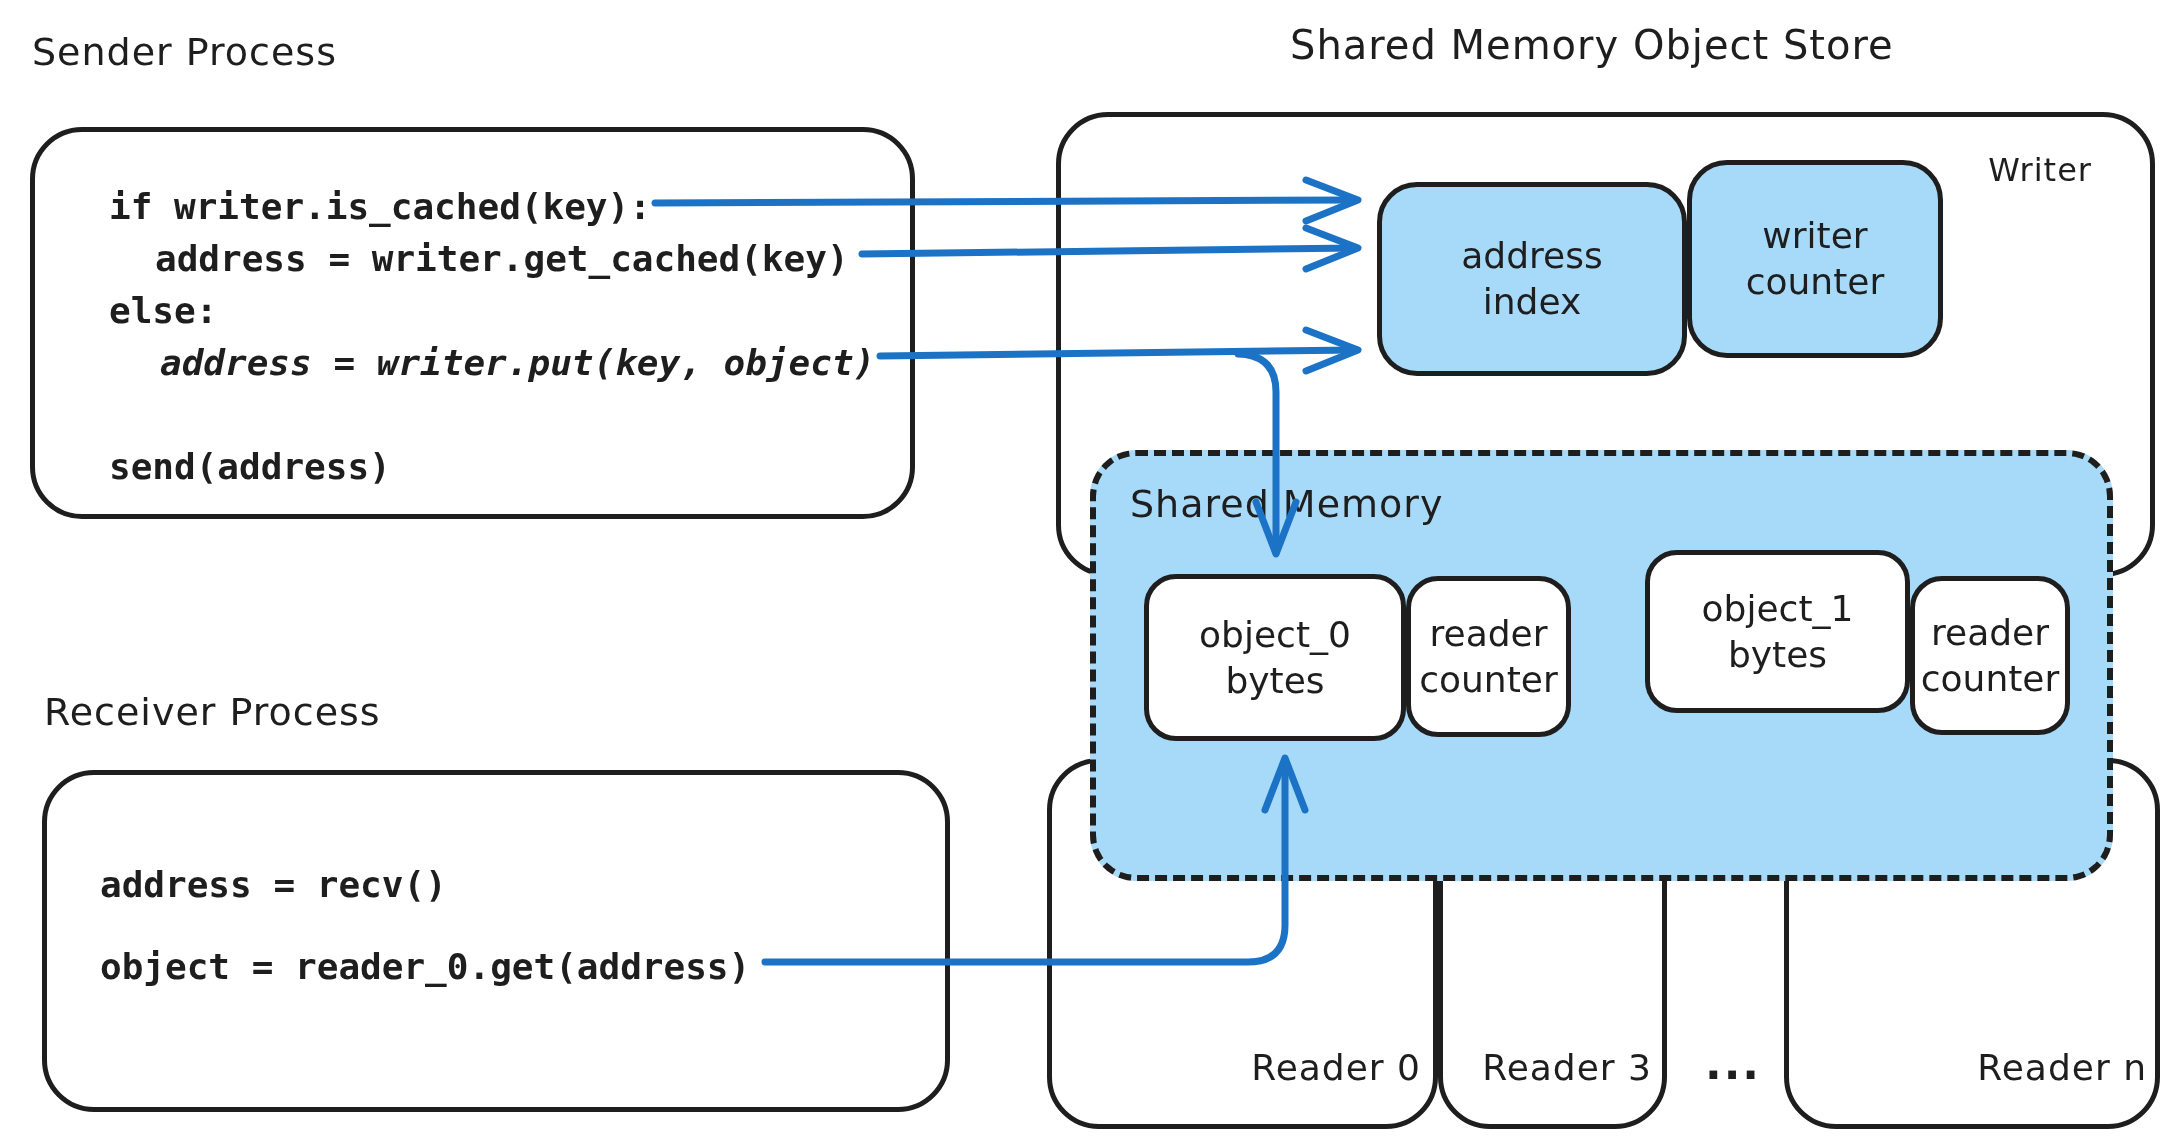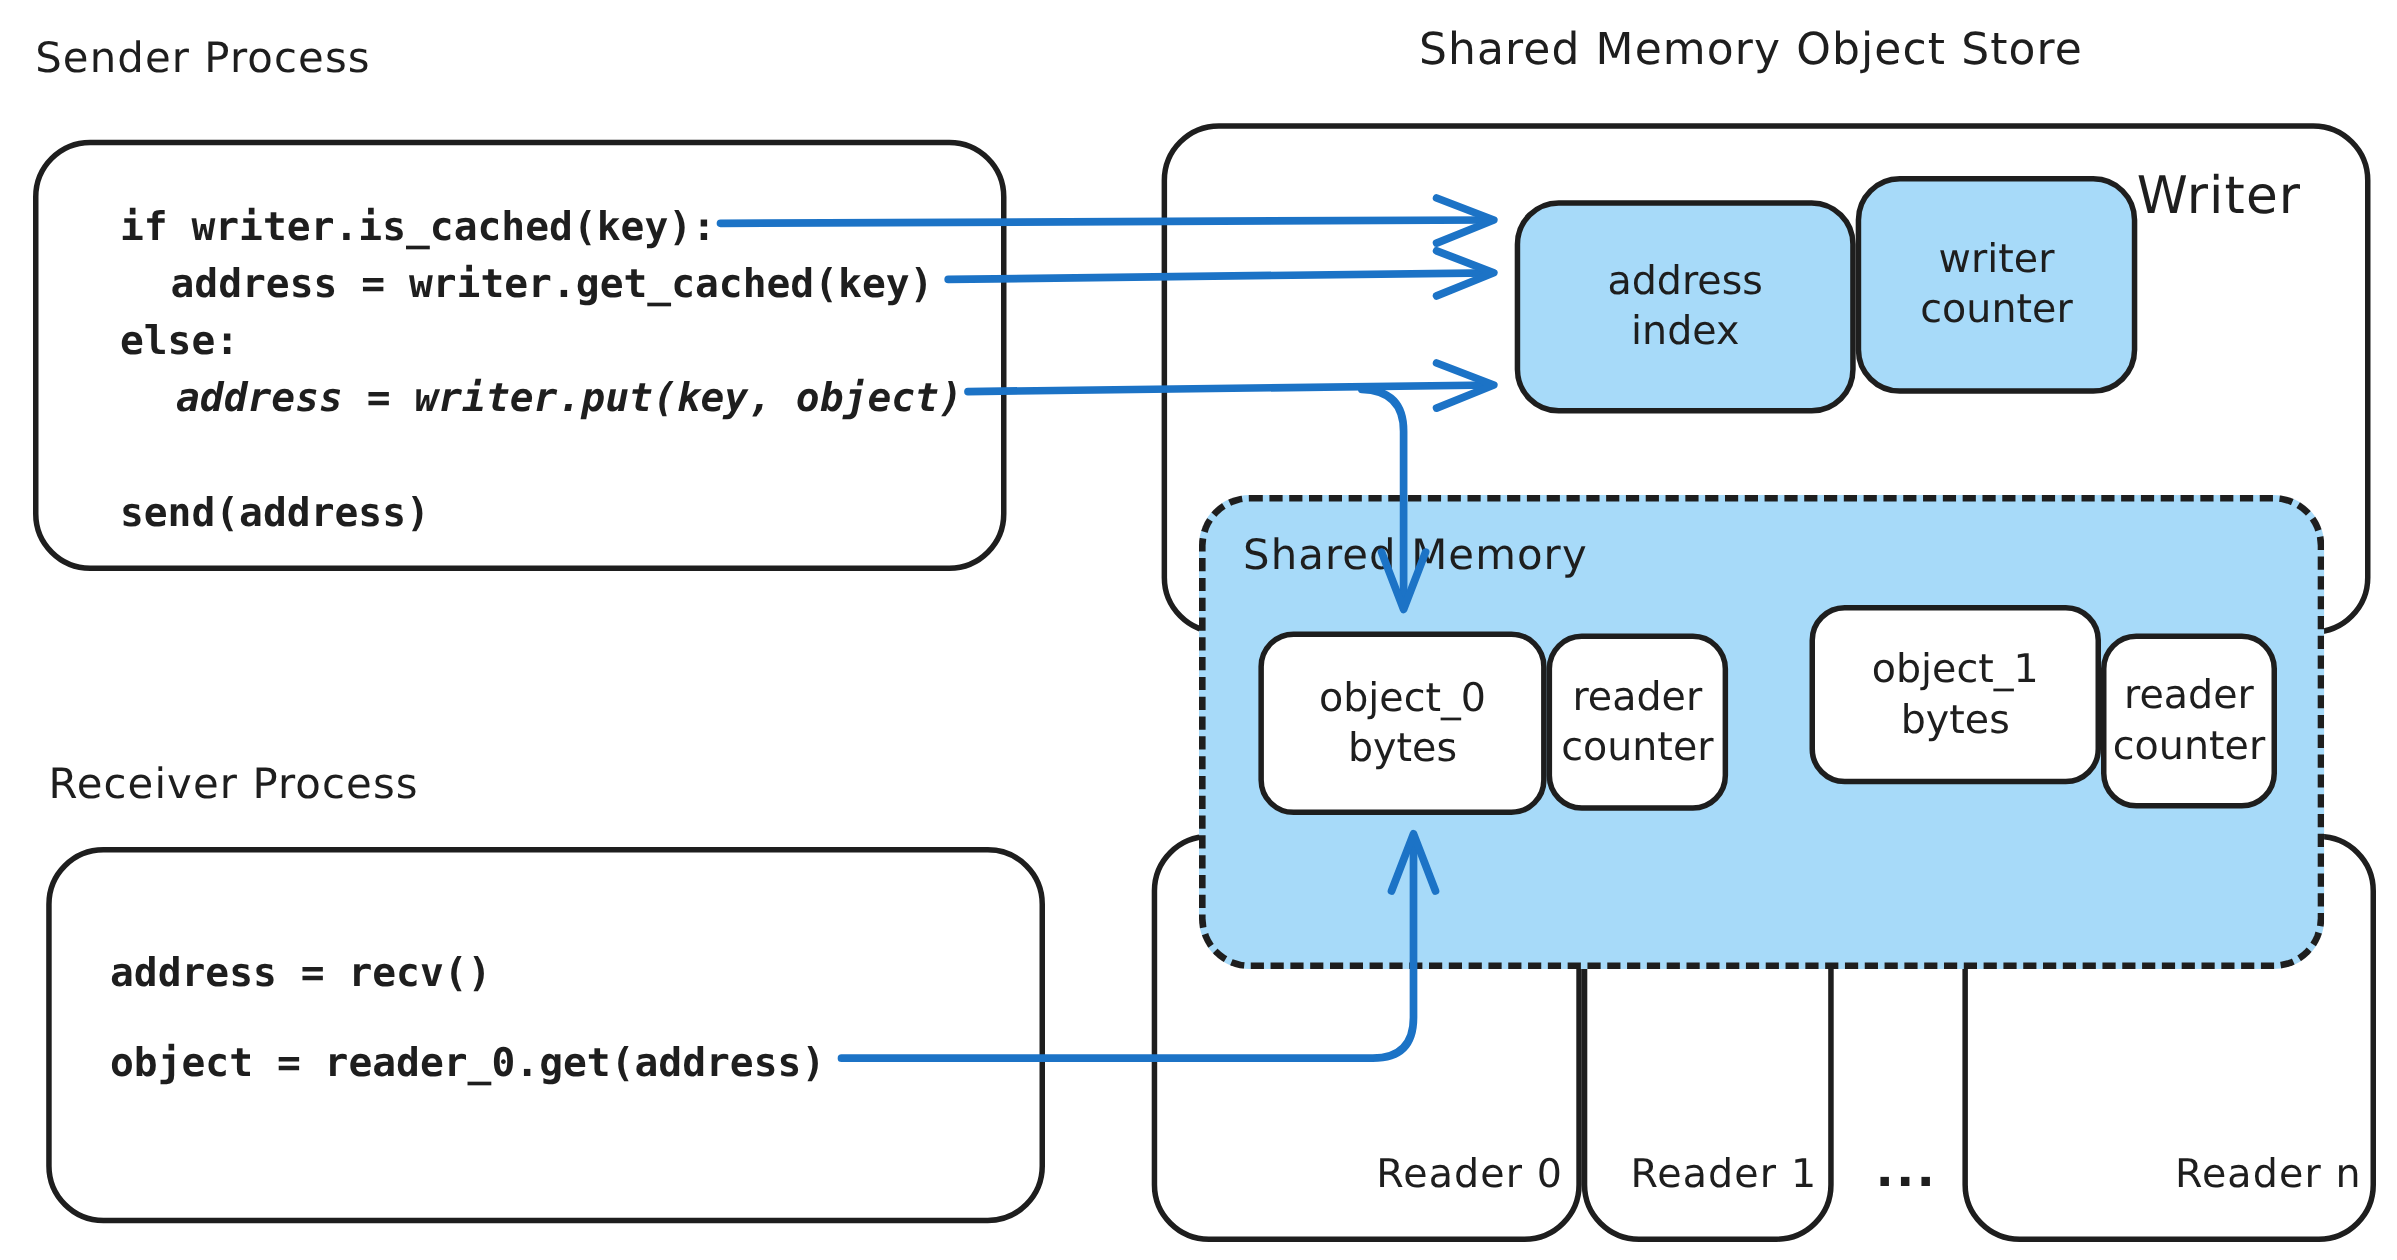--- a/index.html
+++ b/index.html
@@ -68,21 +68,21 @@
     text-align: center;
     font-size: 36px;
     font-weight: 500;
     line-height: 46px;
     color: var(--stroke);
     padding: 0 26px;
   }
 
   .corner-label {
     position: absolute;
-    font-size: 47px;
+    font-size: 32px;
     font-weight: 500;
     letter-spacing: 1px;
     white-space: nowrap;
     color: var(--stroke);
   }
 
   .reader-label {
     position: absolute;
     right: 12px;
     bottom: 36px;
@@ -140,21 +140,21 @@
   <div class="abs store-title" style="left:1290px; top:22px; width:566px;">Shared Memory Object Store</div>
 
   <div class="box round-lg" style="left:1056px; top:112px; width:1099px; height:465px;">
     <div class="corner-label" style="right:58px; top:34px;">Writer</div>
   </div>
 
   <div class="box round-lg" style="left:1047px; top:758px; width:391px; height:371px;">
     <div class="reader-label">Reader 0</div>
   </div>
   <div class="box round-lg" style="left:1438px; top:758px; width:229px; height:371px;">
-    <div class="reader-label" style="right:10px;">Reader 1</div>
+    <div class="reader-label" style="right:10px;">Reader 3</div>
   </div>
   <div class="box round-lg" style="left:1784px; top:758px; width:376px; height:371px;">
     <div class="reader-label" style="right:8px;">Reader n</div>
   </div>
   <div class="ellipsis-dots" style="left:1700px; top:1038px; width:66px; text-align:center;">...</div>
 
   <div class="shared-box" style="left:1090px; top:450px; width:1023px; height:431px;">
     <div class="corner-label" style="left:34px; top:26px; font-size:38px;">Shared Memory</div>
   </div>
 

